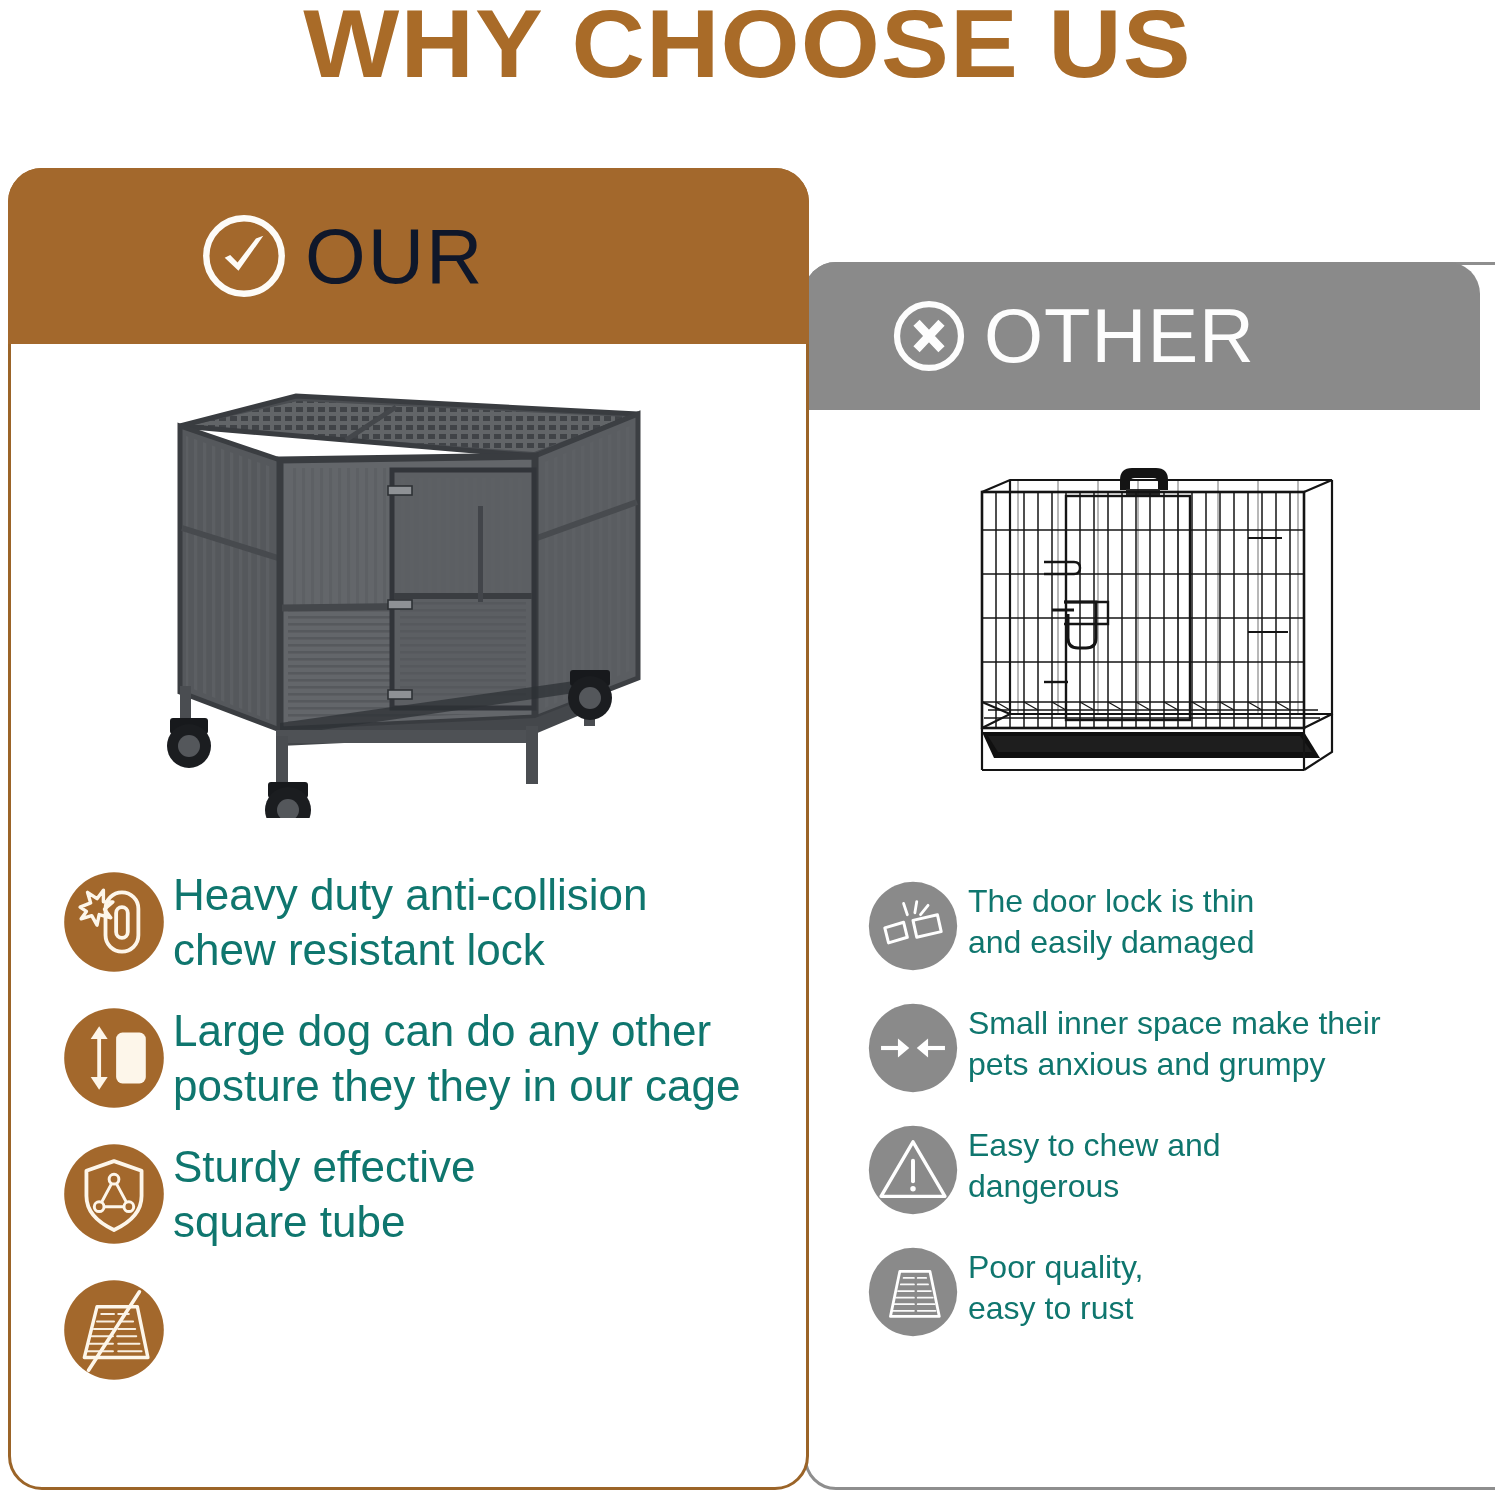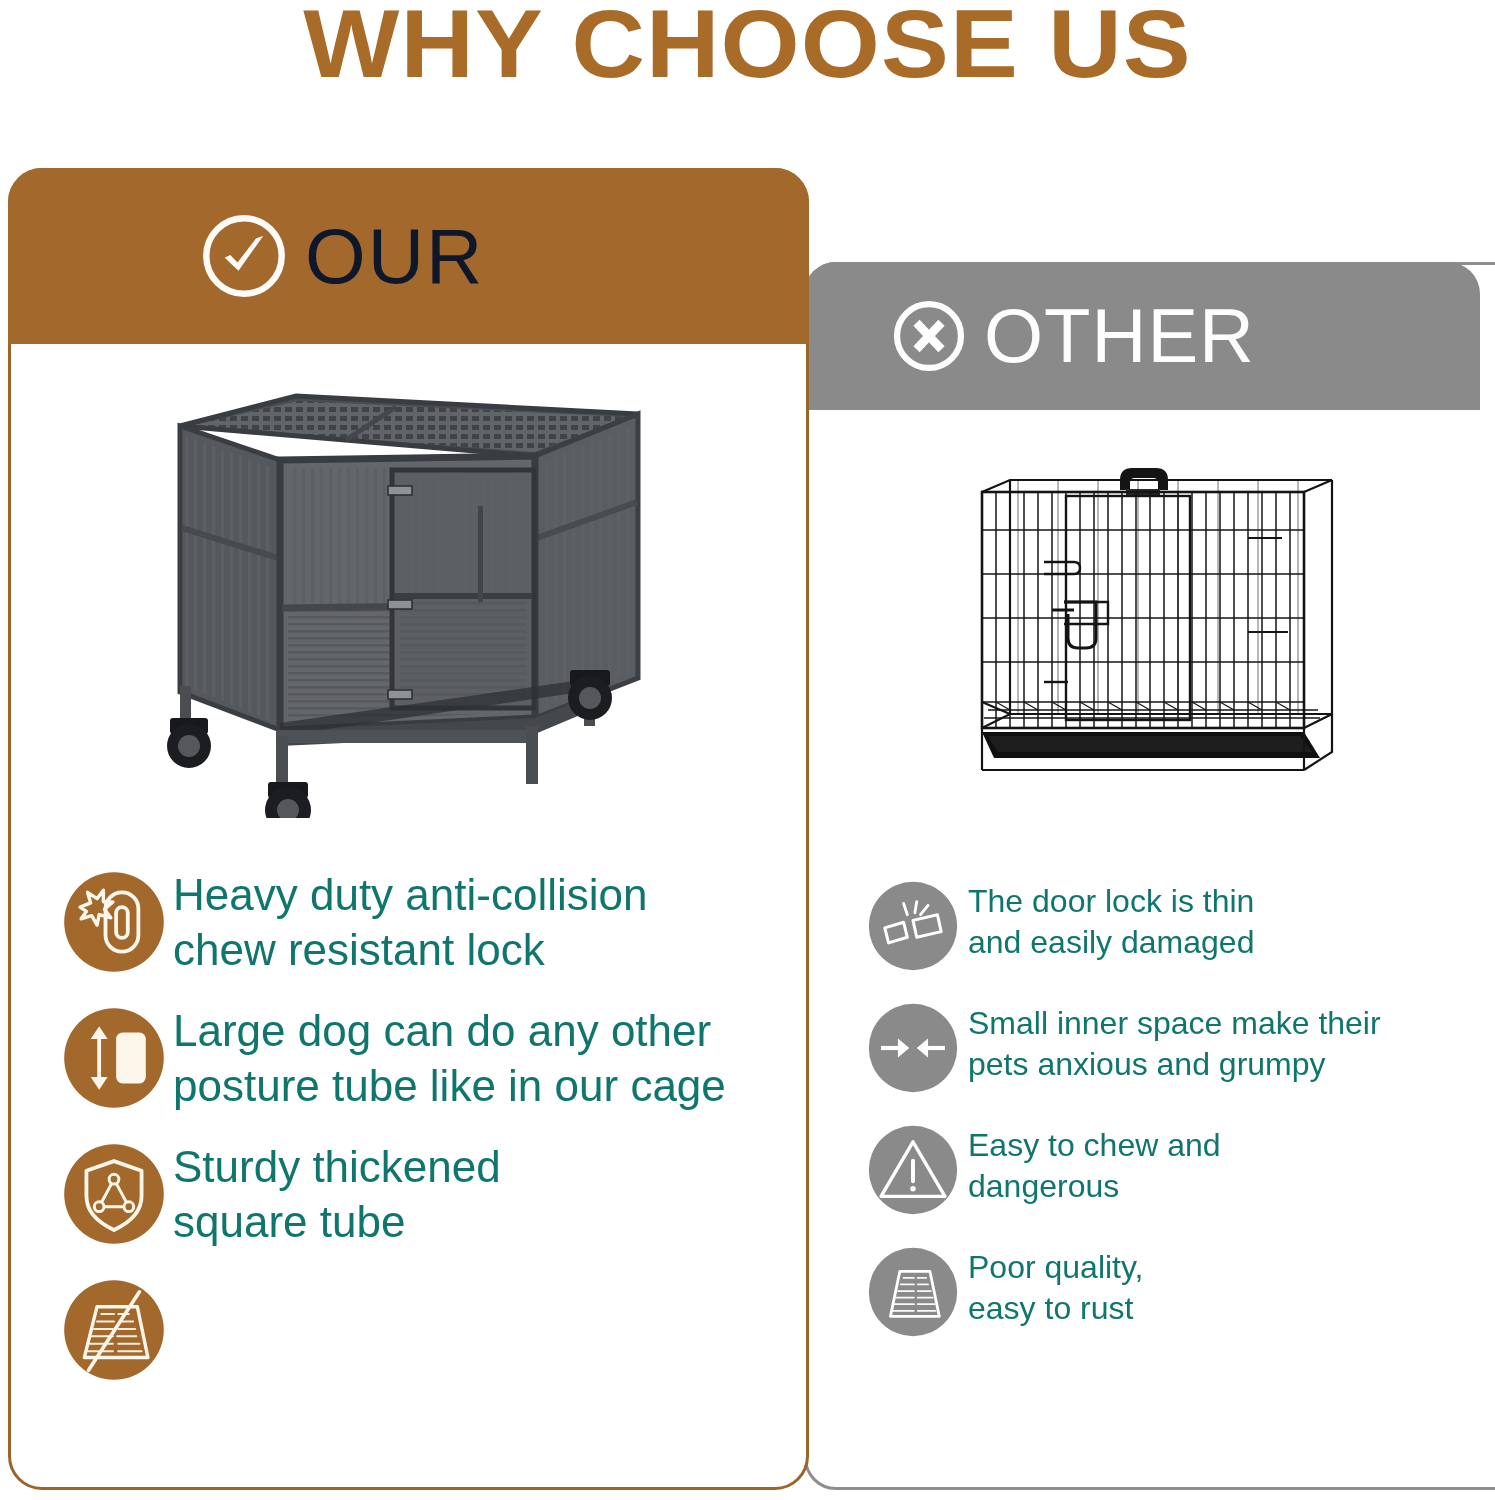--- a/index.html
+++ b/index.html
@@ -380,37 +380,37 @@
         <circle cx="50" cy="50" r="47" fill="#a3682c"></circle>
         <g stroke="#fdf6ea" stroke-width="3.6" fill="none">
           <line x1="36" y1="26" x2="36" y2="74"></line>
         </g>
         <path d="M36 20 L44 32 L28 32 Z" fill="#fdf6ea"></path>
         <path d="M36 80 L44 68 L28 68 Z" fill="#fdf6ea"></path>
         <rect x="52" y="26" width="28" height="48" rx="6" fill="#fdf6ea"></rect>
       </svg>
     </span>
     <span class="feature-text">Large dog can do any other
-posture tube like in our cage</span>
+posture they they in our cage</span>
   </div>
 
   <div class="feature-row">
     <span class="feature-icon-wrap">
       <svg width="106" height="106" viewBox="0 0 100 100">
         <circle cx="50" cy="50" r="47" fill="#a3682c"></circle>
         <path d="M50 19 L76 28 V52 Q76 72 50 84 Q24 72 24 52 V28 Z" fill="none" stroke="#fdf6ea" stroke-width="3.6" stroke-linejoin="round"></path>
         <g stroke="#fdf6ea" stroke-width="2.8" fill="none">
           <path d="M50 36 L64 62 L36 62 Z"></path>
         </g>
         <circle cx="50" cy="36" r="4.6" fill="#a3682c" stroke="#fdf6ea" stroke-width="2.8"></circle>
         <circle cx="64" cy="62" r="4.6" fill="#a3682c" stroke="#fdf6ea" stroke-width="2.8"></circle>
         <circle cx="36" cy="62" r="4.6" fill="#a3682c" stroke="#fdf6ea" stroke-width="2.8"></circle>
       </svg>
     </span>
-    <span class="feature-text">Sturdy thickened
+    <span class="feature-text">Sturdy effective
 square tube</span>
   </div>
 
   <div class="feature-row">
     <span class="feature-icon-wrap">
       <svg width="106" height="106" viewBox="0 0 100 100">
         <circle cx="50" cy="50" r="47" fill="#a3682c"></circle>
         <path d="M34 28 L72 28 L82 76 L22 76 Z" fill="none" stroke="#fdf6ea" stroke-width="3.2" stroke-linejoin="round"></path>
         <g stroke="#fdf6ea" stroke-width="1.9" stroke-linecap="round" opacity="0.95">
           <path d="M38 35 h12 M54 35 h10 M34 42 h16 M56 42 h12 M31 49 h18 M54 49 h16"></path>

